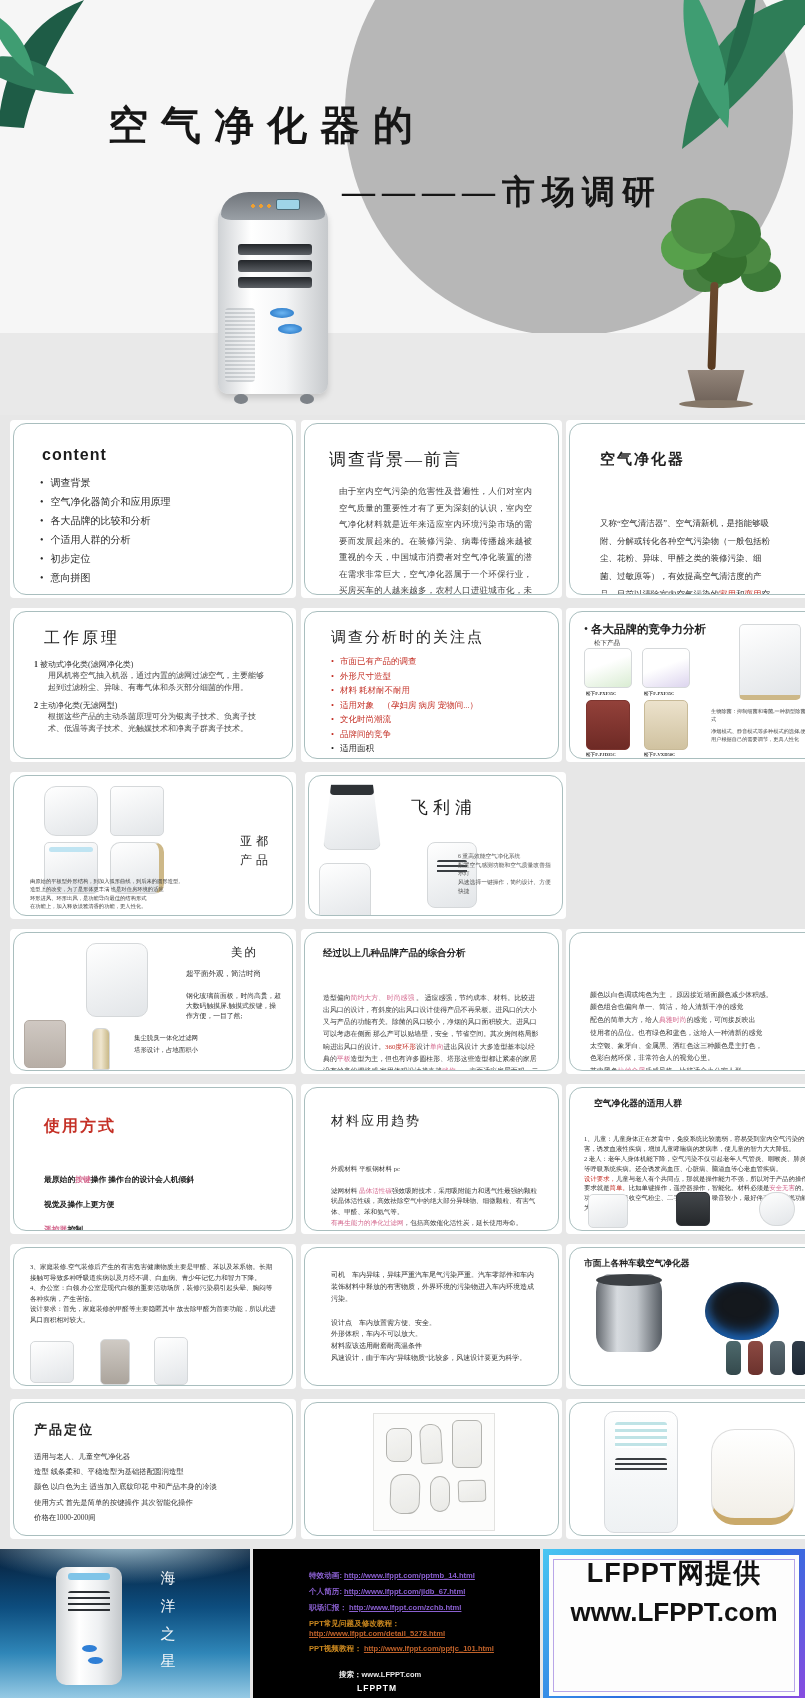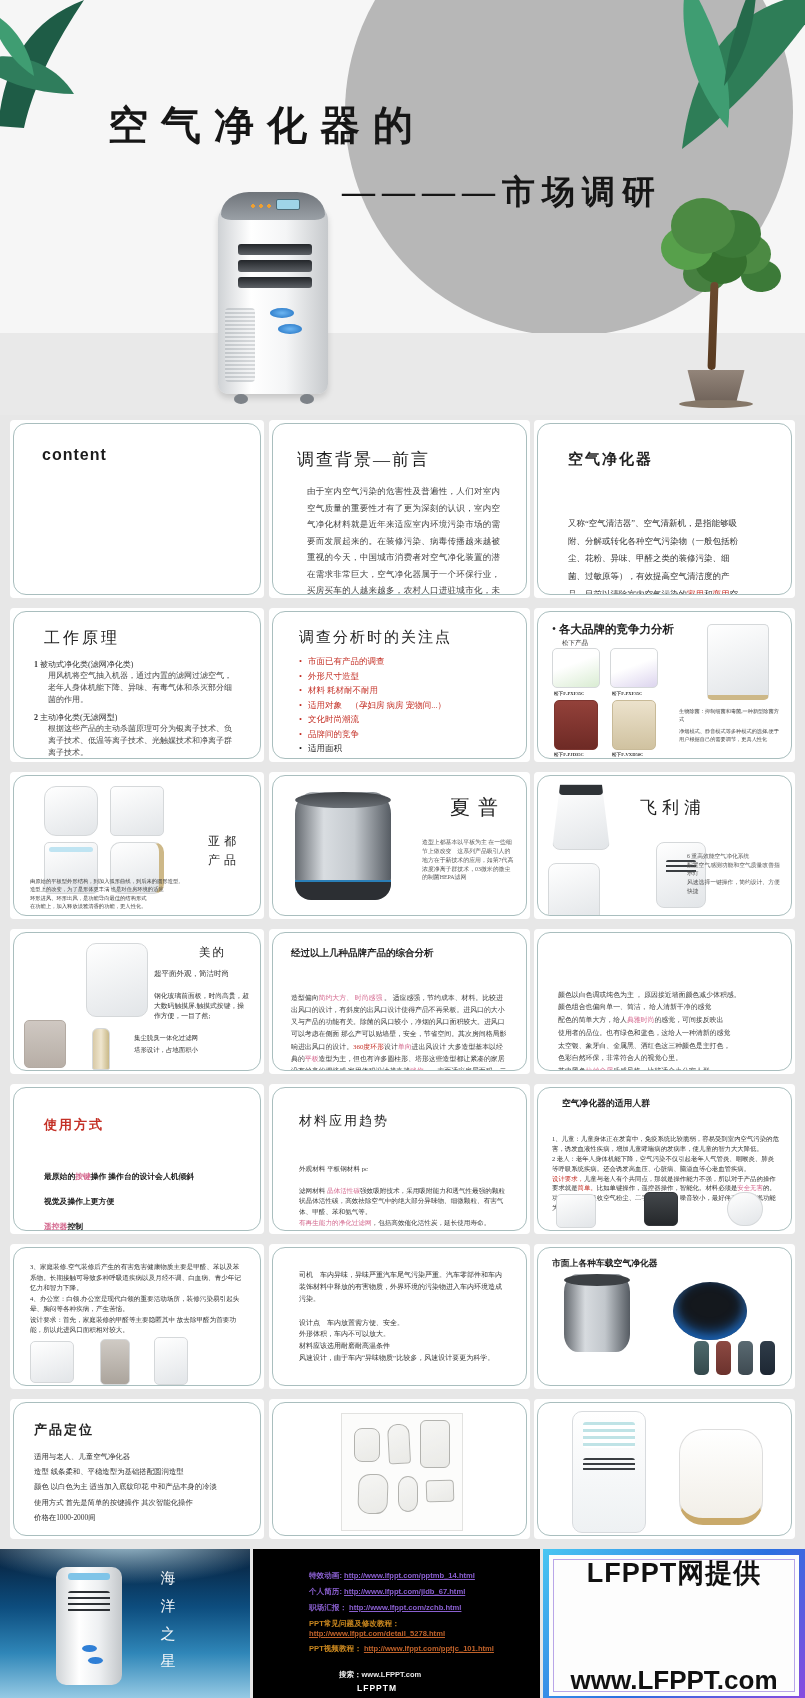--- a/index.html
+++ b/index.html
@@ -41,21 +41,21 @@
   .pl-pot { position: absolute; left: 42px; bottom: 6px; width: 62px; height: 34px; background: linear-gradient(#93857a,#6e6158);
             clip-path: polygon(4% 0,96% 0,82% 100%,18% 100%); border-radius: 4px; }
   .pl-saucer { position: absolute; left: 36px; bottom: 2px; width: 74px; height: 8px; border-radius: 50%; background: #857growth768; background: #857768; }
 
   
   .rows { padding: 5px 10px 0 10px; }
   .row { display: flex; margin-bottom: 10px; }
   .row .gap1 { width: 5px; flex: none; } .row .gap2 { width: 4px; flex: none; }
   .slide { background: #fff; border-radius: 4px; position: relative; flex: none; }
   .frame { position: absolute; inset: 3px; border: 1px solid #a9bebe; border-radius: 13px; overflow: hidden; }
-  .c1 { width: 254px; } .c2 { width: 261px; } .c3 { width: 261px; }
+  .c1 { width: 286px; } .c2 { width: 261px; } .c3 { width: 261px; }
   .r1 { height: 178px; } .r2 { height: 154px; } .r3 { height: 147px; } .r4 { height: 145px; }
   .r5 { height: 150px; } .r6 { height: 145px; } .r7 { height: 140px; }
 
   .hl-red { color: #c43026; }
   .hl-pink { color: #d4688e; }
   .seg { white-space: pre-line; }
 
   
   .s-content .t { font-family: "Liberation Sans", sans-serif; font-size: 16px; font-weight: bold; letter-spacing: 1px; margin: 22px 0 12px 28px; color:#1c1c1c; }
   .s-content ul { list-style: none; margin-left: 26px; }
@@ -128,21 +128,21 @@
   .s-md .big { left: 72px; top: 10px; width: 62px; height: 74px; border-radius: 10px; }
   .s-md .panel { left: 10px; bottom: 2px; width: 42px; height: 48px; background: linear-gradient(#cfc8c2,#b7aea6); border-color: #b3aaa2; }
   .s-md .tower { left: 78px; bottom: 0; width: 18px; height: 42px; border-radius: 6px 6px 2px 2px; background: linear-gradient(90deg,#d8c9a6,#efe6cf 50%,#c9b audio astronomy88); background: linear-gradient(90deg,#d8c9a6,#efe6cf 50%,#c9b988); }
 
   
   .s-an .t { font-size: 9.5px; font-weight: bold; margin: 14px 18px 7px 18px; }
   .s-an .b { font-size: 6.9px; line-height: 1.78; margin: 0 18px; color: #3a3a3a; }
   .s-co .b { font-size: 6.9px; line-height: 1.85; margin: 30px 16px 0 20px; color: #3a3a3a; }
 
   
-  .s-us .t { font-size: 13px; font-weight: bold; color: #c43026; margin: 28px 0 12px 30px; letter-spacing: 2px; }
+  .s-us .t { font-size: 16px; font-weight: bold; color: #c43026; margin: 28px 0 12px 30px; letter-spacing: 2px; }
   .s-us .b { font-size: 7.8px; font-weight: bold; line-height: 1.6; margin: 0 20px 0 30px; color: #222; }
   .s-mt .t { font-size: 13px; letter-spacing: 2px; margin: 24px 0 12px 26px; }
   .s-mt .b { font-size: 6.6px; line-height: 1.65; margin: 0 16px 0 26px; color: #3a3a3a; }
   .s-ug .t { font-size: 8.8px; font-weight: bold; margin: 10px 0 4px 24px; }
   .s-ug .b { font-size: 6.4px; line-height: 1.55; margin: 0 12px 0 14px; color: #333; }
 
   
   .s-hm .b { font-size: 6.6px; line-height: 1.6; margin: 14px 16px 0 16px; color: #333; }
   .s-dr .b { font-size: 7px; line-height: 1.7; margin: 22px 22px 0 26px; color: #333; }
   .s-car .t { font-size: 8.8px; font-weight: bold; margin: 10px 0 0 14px; }
@@ -190,21 +190,21 @@
   .link-label { font-weight: bold; }
   .link-url { text-decoration: underline; font-weight: bold; }
   .lk-purple { color: #8a5fd0; }
   .lk-orange { color: #c8861e; }
   .link-item .lk-orange.link-url { color: #c0622a; }
   .f-search { padding-left: 86px; color: #e8e8e8; font-size: 7.5px; font-weight: bold; margin-top: 16px; }
   .f-search-sub { padding-left: 104px; color: #ffffff; font-size: 8.5px; font-weight: bold; margin-top: 3px; letter-spacing: 1px; }
 
   .f-lfppt { width: 262px; flex: none; position: relative; background: linear-gradient(135deg,#49c6f2,#2b6fe0 55%,#8a4ae0); padding: 6px; }
   .f-lfppt .inner { width: 100%; height: 100%; background: #fdfdfd; outline: 1px solid #b9a6e8; outline-offset: -5px;
-                    display: flex; flex-direction: column; align-items: center; justify-content: space-between; }
+                    display: flex; flex-direction: column; align-items: center; justify-content: flex-start; }
   .f-lfppt .l1 { font-family: "Liberation Sans", sans-serif; font-weight: 800; font-size: 27px; color: #111; letter-spacing: 1px; }
   .f-lfppt .l2 { font-family: "Liberation Sans", sans-serif; font-weight: 800; font-size: 26px; color: #111; margin-top: 6px; }
 </style>
 </head>
 <body>
 
 <div class="deck">
 
   <div class="title-slide">
     <div class="ts-circle"></div>
@@ -248,20 +248,29 @@
       <div class="pl-saucer"></div>
     </div>
   </div>
 
   <div class="rows">
 
     <div class="row">
       <div class="slide c1 r1">
         <div class="frame s-content">
           <div class="t">content</div>
+          <ul>
+
+          <li>调查背景</li>
+              <li>空气净化器简介和应用原理</li>
+              <li>各大品牌的比较和分析</li>
+              <li>个适用人群的分析</li>
+              <li>初步定位</li>
+              <li>意向拼图</li>
+            </ul>
         </div>
       </div>
       <div class="gap1"></div>
       <div class="slide c2 r1">
         <div class="frame s-fore">
           <div class="t">调查背景—前言</div>
           <div class="b">由于室内空气污染的危害性及普遍性，人们对室内空气质量的重要性才有了更为深刻的认识，室内空气净化材料就是近年来适应室内环境污染市场的需要而发展起来的。在装修污染、病毒传播越来越被重视的今天，中国城市消费者对空气净化装置的潜在需求非常巨大，空气净化器属于一个环保行业，买房买车的人越来越多，农村人口进驻城市化，未来几年的市场不可估计！。</div>
         </div>
       </div>
       <div class="gap2"></div>
@@ -277,21 +286,21 @@
 
     <div class="row">
       <div class="slide c1 r2">
         <div class="frame s-pr">
           <div class="t">工作原理</div>
           <div>
 
               <div class="pr-item">
                 <span class="pr-num">1</span>
                 <span class="pr-head">被动式净化类(滤网净化类)</span>
-                <div class="pr-body">用风机将空气抽入机器，通过内置的滤网过滤空气，老年人身体机能下降、异味、有毒气体和杀灭部分细菌的作用。</div>
+                <div class="pr-body">用风机将空气抽入机器，通过内置的滤网过滤空气，主要能够起到过滤粉尘、异味、有毒气体和杀灭部分细菌的作用。</div>
               </div>
 
               <div class="pr-item">
                 <span class="pr-num">2</span>
                 <span class="pr-head">主动净化类(无滤网型)</span>
                 <div class="pr-body">根据这些产品的主动杀菌原理可分为银离子技术、负离子技术、低温等离子技术、光触媒技术和净离子群离子技术。</div>
               </div>
 
             </div>
         </div>
@@ -344,27 +353,20 @@
             <div>亚都</div>
             <div>产品</div>
           </div>
           <div class="cap seg">由原始的平板型外形结构，到加入弧形曲线，到后来的圆形造型。
 造型上的改变，为了是形体更丰满 也是对住房环境的适应
 环形进风、环形出风，是功能导向最佳的结构形式
 在功能上，加入释放淡雅清香的功能，更人性化。</div>
         </div>
       </div>
       <div class="gap1"></div>
-      <div class="slide c2 r3">
-        <div class="frame s-sh">
-          <div class="cyl"></div>
-          <div class="t">夏普</div>
-          <div class="b">造型上都基本以平板为主 在一些细节上做改变　这系列产品吸引人的地方在于新技术的应用，如第7代高浓度净离子群技术，03微米的微尘的制菌HEPA滤网</div>
-        </div>
-      </div>
       <div class="gap2"></div>
       <div class="slide c3 r3">
         <div class="frame s-ph">
           <div class="prod pa"></div>
           <div class="prod pb"></div>
           <div class="prod pc">
               <i class="slats"></i>
             </div>
           <div class="t">飞利浦</div>
           <div class="b">6 重高效能空气净化系统

